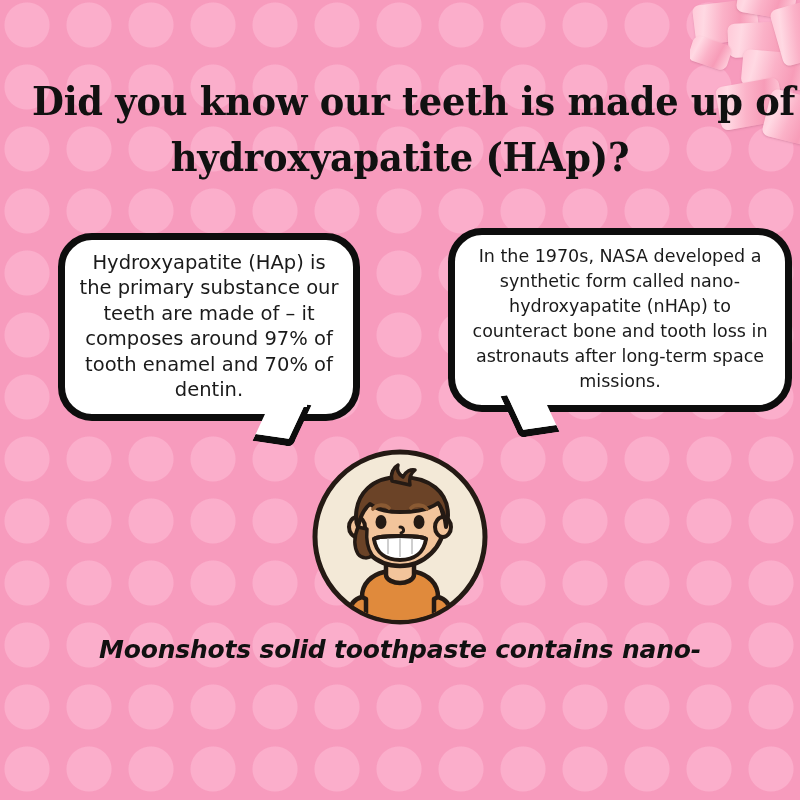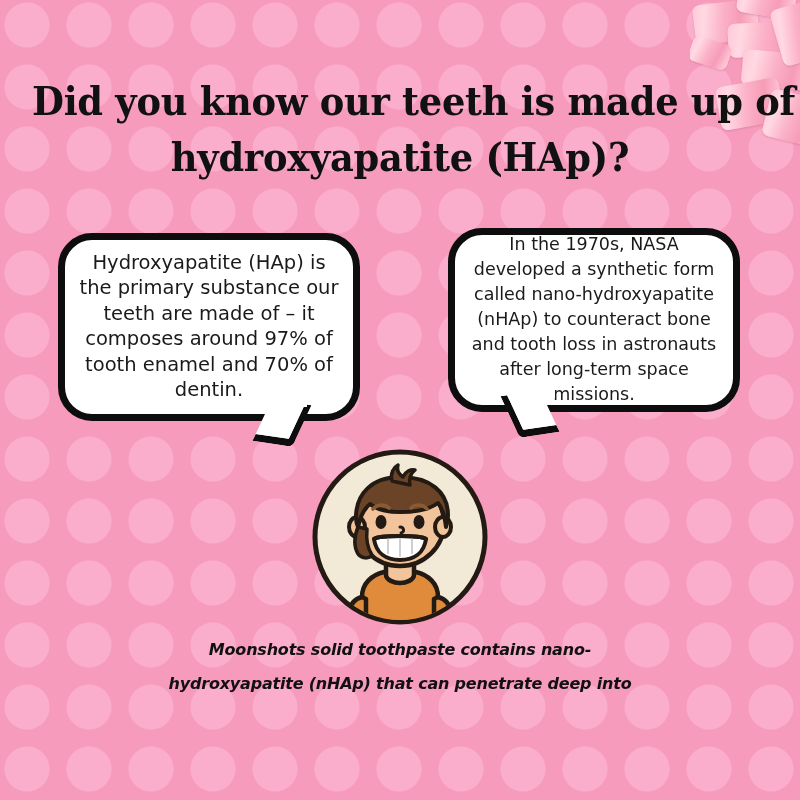--- a/index.html
+++ b/index.html
@@ -81,21 +81,21 @@
     text-align: center;
   }
   .bubble .btext {
     display: block;
     padding: 2px 14px 4px 14px;
     color: #1a1a1a;
     font-family: "DejaVu Sans", "Liberation Sans", sans-serif;
     font-weight: 400;
   }
   #bubble-left  { left: 58px;  top: 233px; width: 302px; height: 188px; }
-  #bubble-right { left: 448px; top: 228px; width: 292px; height: 184px; }
+  #bubble-right { left: 448px; top: 228px; width: 344px; height: 184px; }
   #bubble-left .btext  { font-size: 19.5px; line-height: 25.5px; }
   #bubble-right .btext { font-size: 17.5px; line-height: 25px; }
 
   
   .tail {
     position: absolute;
     width: 42px;
     height: 42px;
     background: #ffffff;
   }
@@ -138,21 +138,21 @@
   
   #caption {
     position: absolute;
     left: 48px;
     top: 633px;
     width: 704px;
     text-align: center;
     font-family: "DejaVu Sans", "Liberation Sans", sans-serif;
     font-weight: bold;
     font-style: italic;
-    font-size: 16px;
+    font-size: 25px;
     line-height: 34px;
     color: #111111;
     letter-spacing: -0.2px;
   }
   #caption .cap-line { display: block; white-space: nowrap; }
 </style>
 </head>
 <body>
 
 <div id="poster">
@@ -232,16 +232,15 @@
           <line x1="90" y1="90" x2="90" y2="110"></line>
           <line x1="102" y1="91" x2="102" y2="107"></line>
         </g>
         <path d="M64 92 C70 88 110 88 116 92" fill="none" stroke="#241a14" stroke-width="4" stroke-linecap="round"></path>
       </g>
     </svg>
   </div>
 
   <div id="caption">
     <span class="cap-line">Moonshots solid toothpaste contains nano-</span>
-    <span class="cap-line">hydroxyapatite (nHAp) that can penetrate deep into</span>
   </div>
 
 </div>
 
 </body></html>

